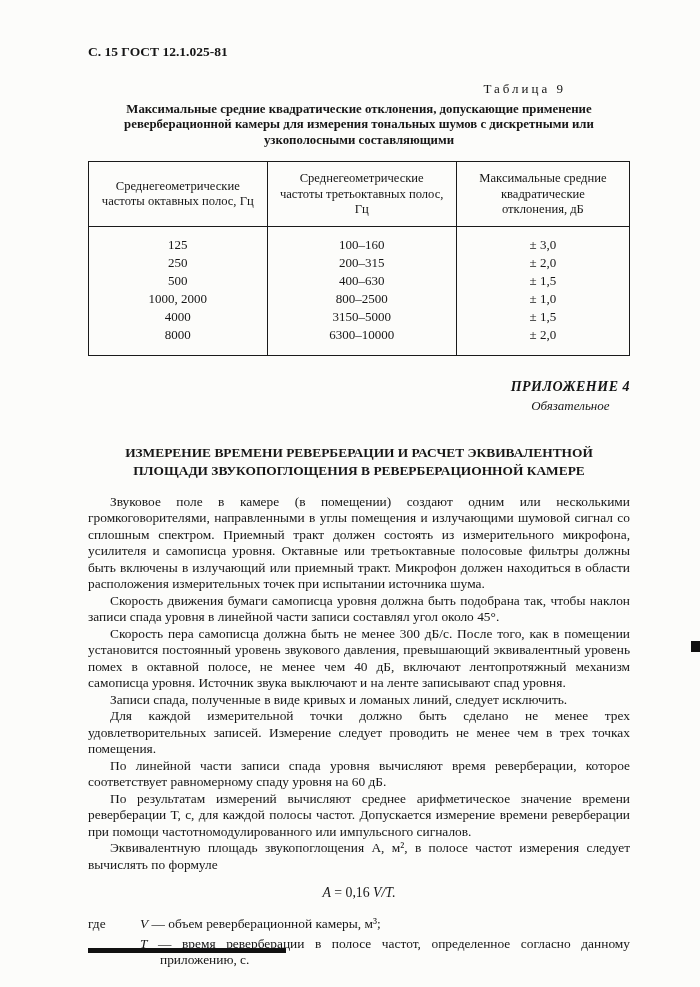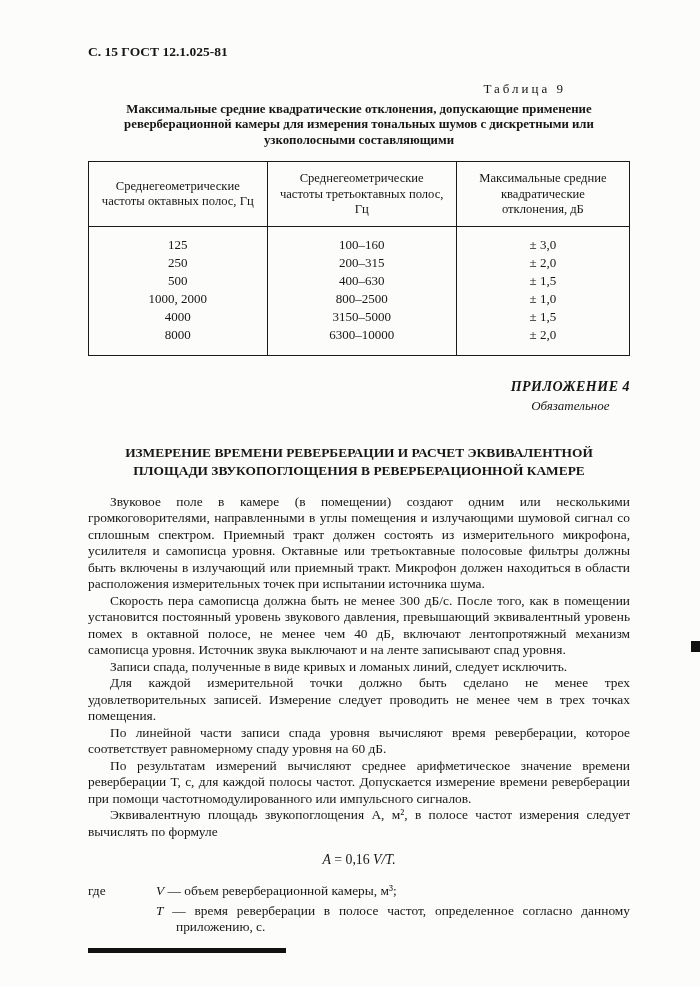--- a/index.html
+++ b/index.html
@@ -105,21 +105,21 @@
     margin: 12px 0 14px 0;
     font-size: 13.8px;
   }
   .it { font-style: italic; }
   .where {
     display: flex;
     align-items: flex-start;
     gap: 16px;
   }
   .where-label { width: 36px; flex: 0 0 36px; }
-  .where-items { flex: 1; margin-left: 16px; }
+  .where-items { flex: 1; }
   .where-item {
     padding-left: 20px;
     text-indent: -20px;
     text-align: justify;
     margin-bottom: 3px;
   }
   .scan-mark-bottom {
     position: absolute;
     left: 88px;
     top: 948px;
@@ -193,20 +193,21 @@
     <div class="appendix">
       <div class="appendix-inner">
         <div class="appendix-label">ПРИЛОЖЕНИЕ 4</div>
         <div class="appendix-type">Обязательное</div>
       </div>
     </div>
 
     <div class="section-title">ИЗМЕРЕНИЕ ВРЕМЕНИ РЕВЕРБЕРАЦИИ И РАСЧЕТ ЭКВИВАЛЕНТНОЙ ПЛОЩАДИ ЗВУКОПОГЛОЩЕНИЯ В РЕВЕРБЕРАЦИОННОЙ КАМЕРЕ</div>
 
     <p class="body-par">Звуковое поле в камере (в помещении) создают одним или несколькими громкоговорителями, направленными в углы помещения и излучающими шумовой сигнал со сплошным спектром. Приемный тракт должен состоять из измерительного микрофона, усилителя и самописца уровня. Октавные или третьоктавные полосовые фильтры должны быть включены в излучающий или приемный тракт. Микрофон должен находиться в области расположения измерительных точек при испытании источника шума.</p>
+    <p class="body-par">Скорость движения бумаги самописца уровня должна быть подобрана так, чтобы наклон записи спада уровня в линейной части записи составлял угол около 45°.</p>
     <p class="body-par">Скорость пера самописца должна быть не менее 300 дБ/с. После того, как в помещении установится постоянный уровень звукового давления, превышающий эквивалентный уровень помех в октавной полосе, не менее чем 40 дБ, включают лентопротяжный механизм самописца уровня. Источник звука выключают и на ленте записывают спад уровня.</p>
     <p class="body-par">Записи спада, полученные в виде кривых и ломаных линий, следует исключить.</p>
     <p class="body-par">Для каждой измерительной точки должно быть сделано не менее трех удовлетворительных записей. Измерение следует проводить не менее чем в трех точках помещения.</p>
     <p class="body-par">По линейной части записи спада уровня вычисляют время реверберации, которое соответствует равномерному спаду уровня на 60 дБ.</p>
     <p class="body-par">По результатам измерений вычисляют среднее арифметическое значение времени реверберации Т, с, для каждой полосы частот. Допускается измерение времени реверберации при помощи частотномодулированного или импульсного сигналов.</p>
     <p class="body-par">Эквивалентную площадь звукопоглощения А, м², в полосе частот измерения следует вычислять по формуле</p>
 
     <div class="formula-row">
       <span class="it">А</span>
       <span>= 0,16</span>

